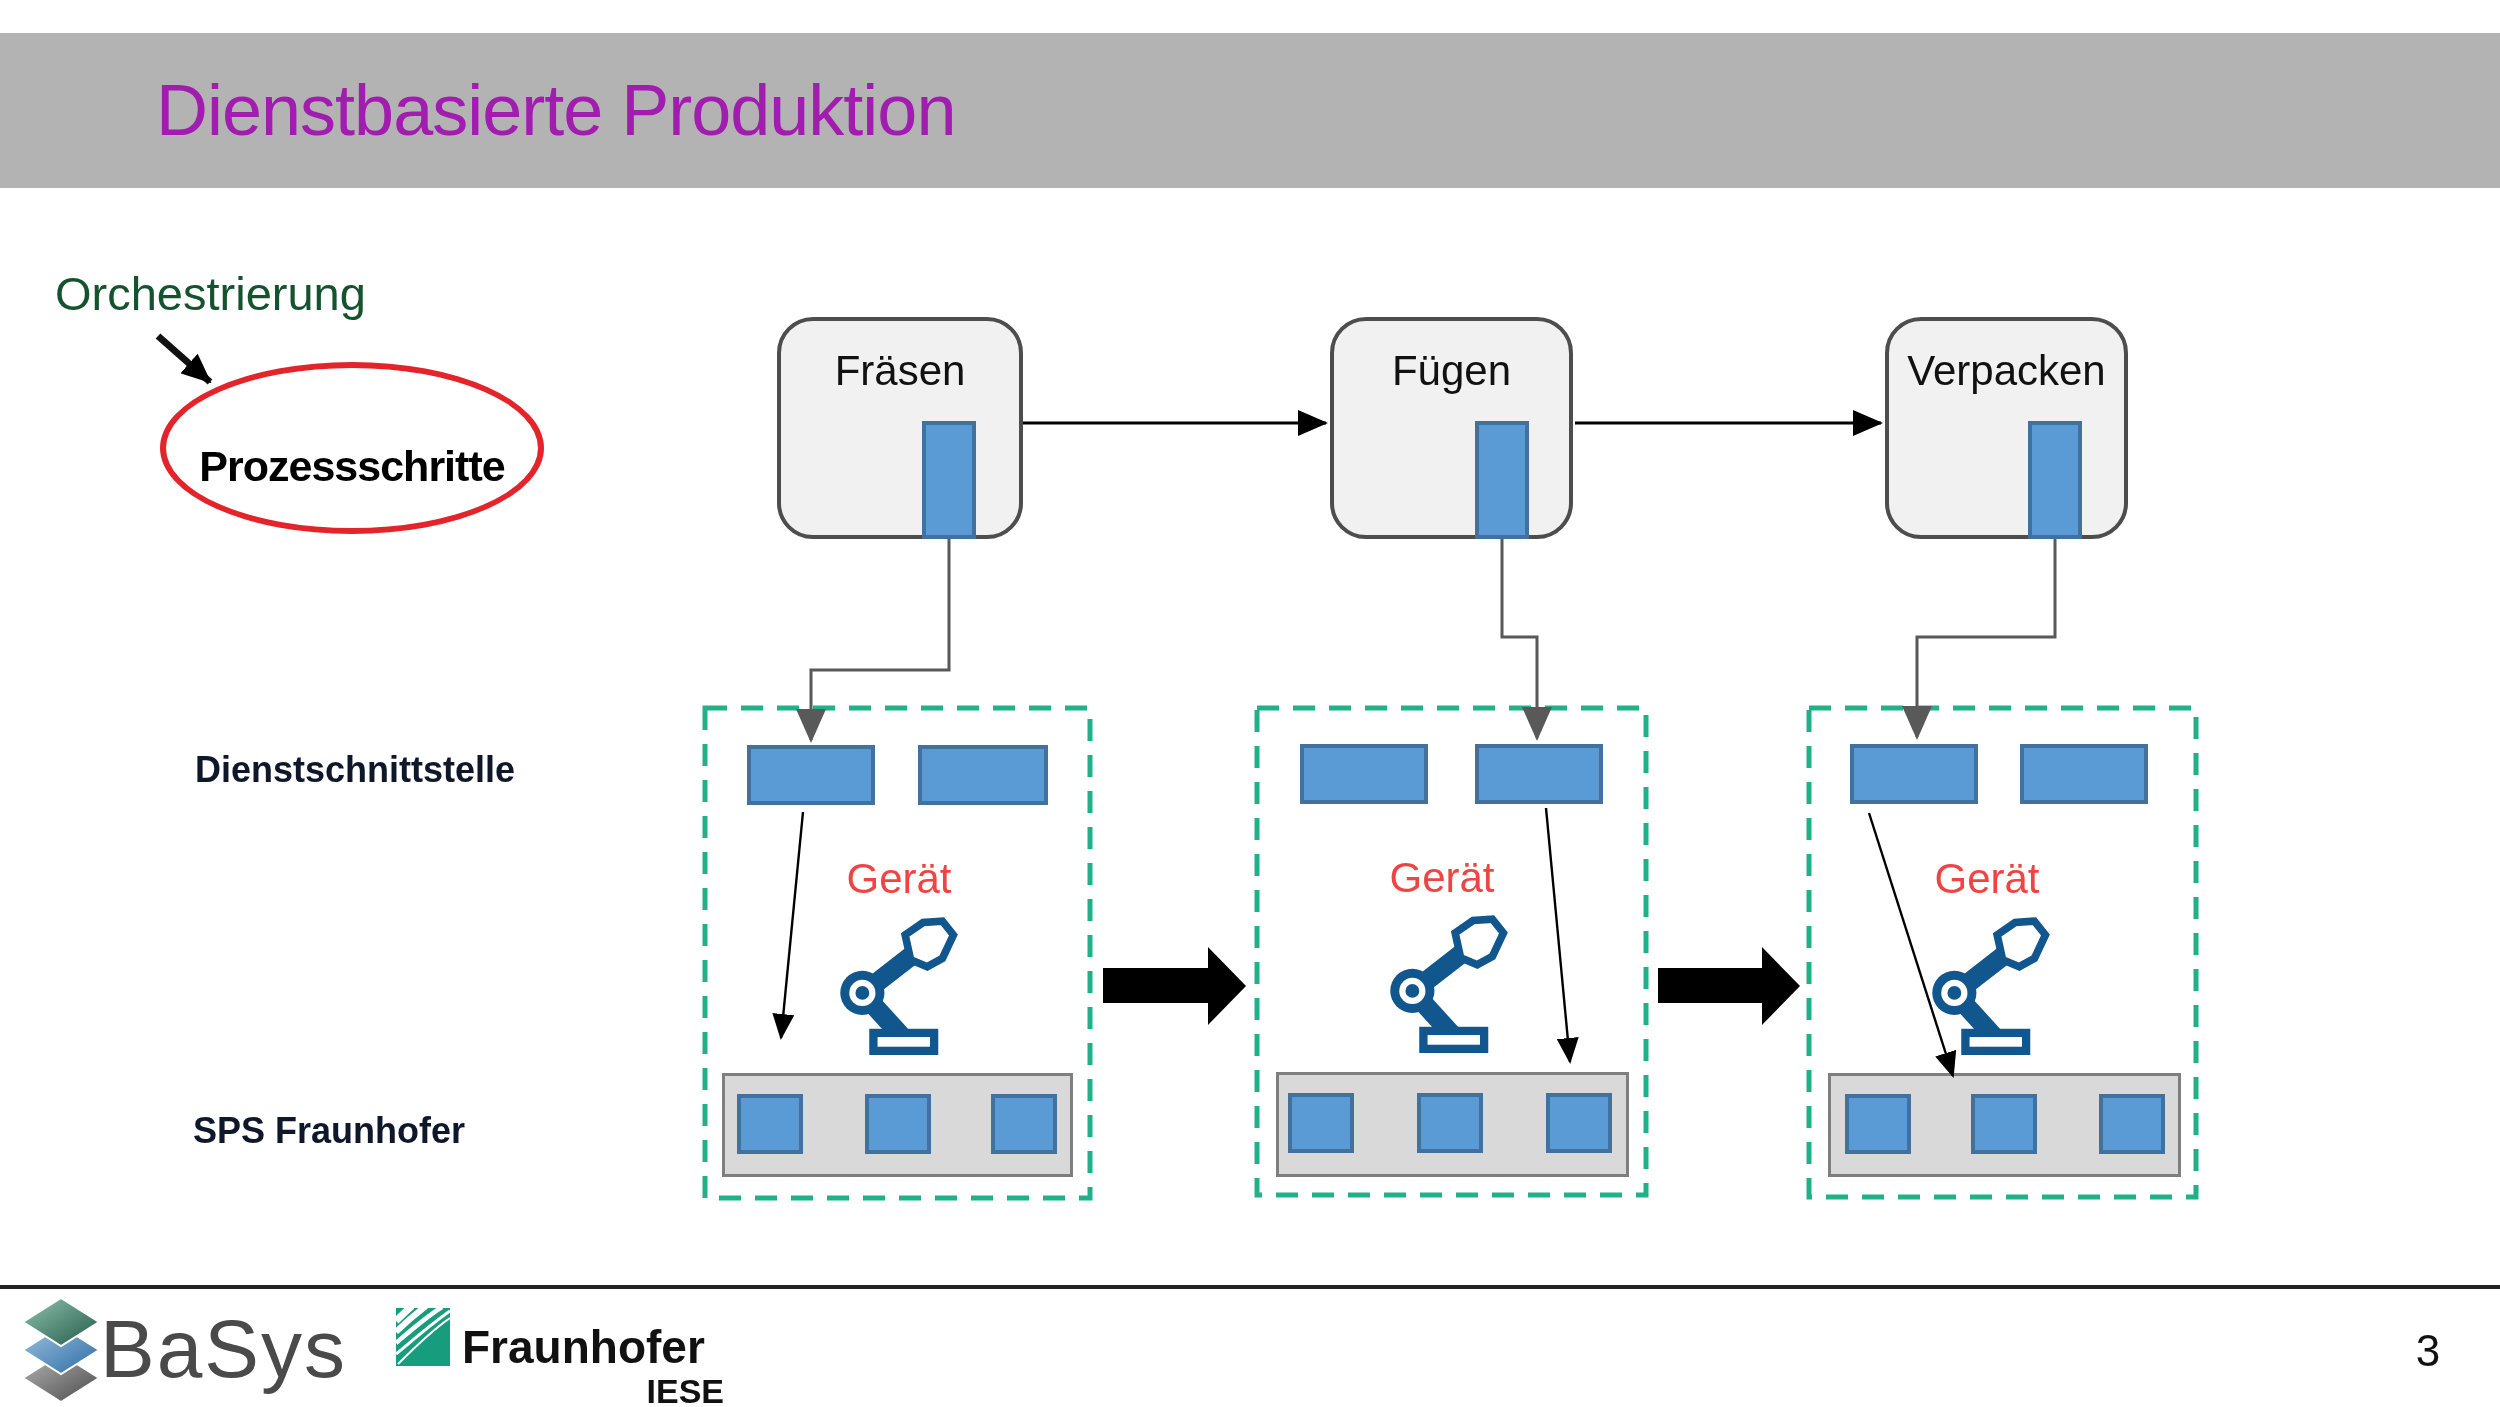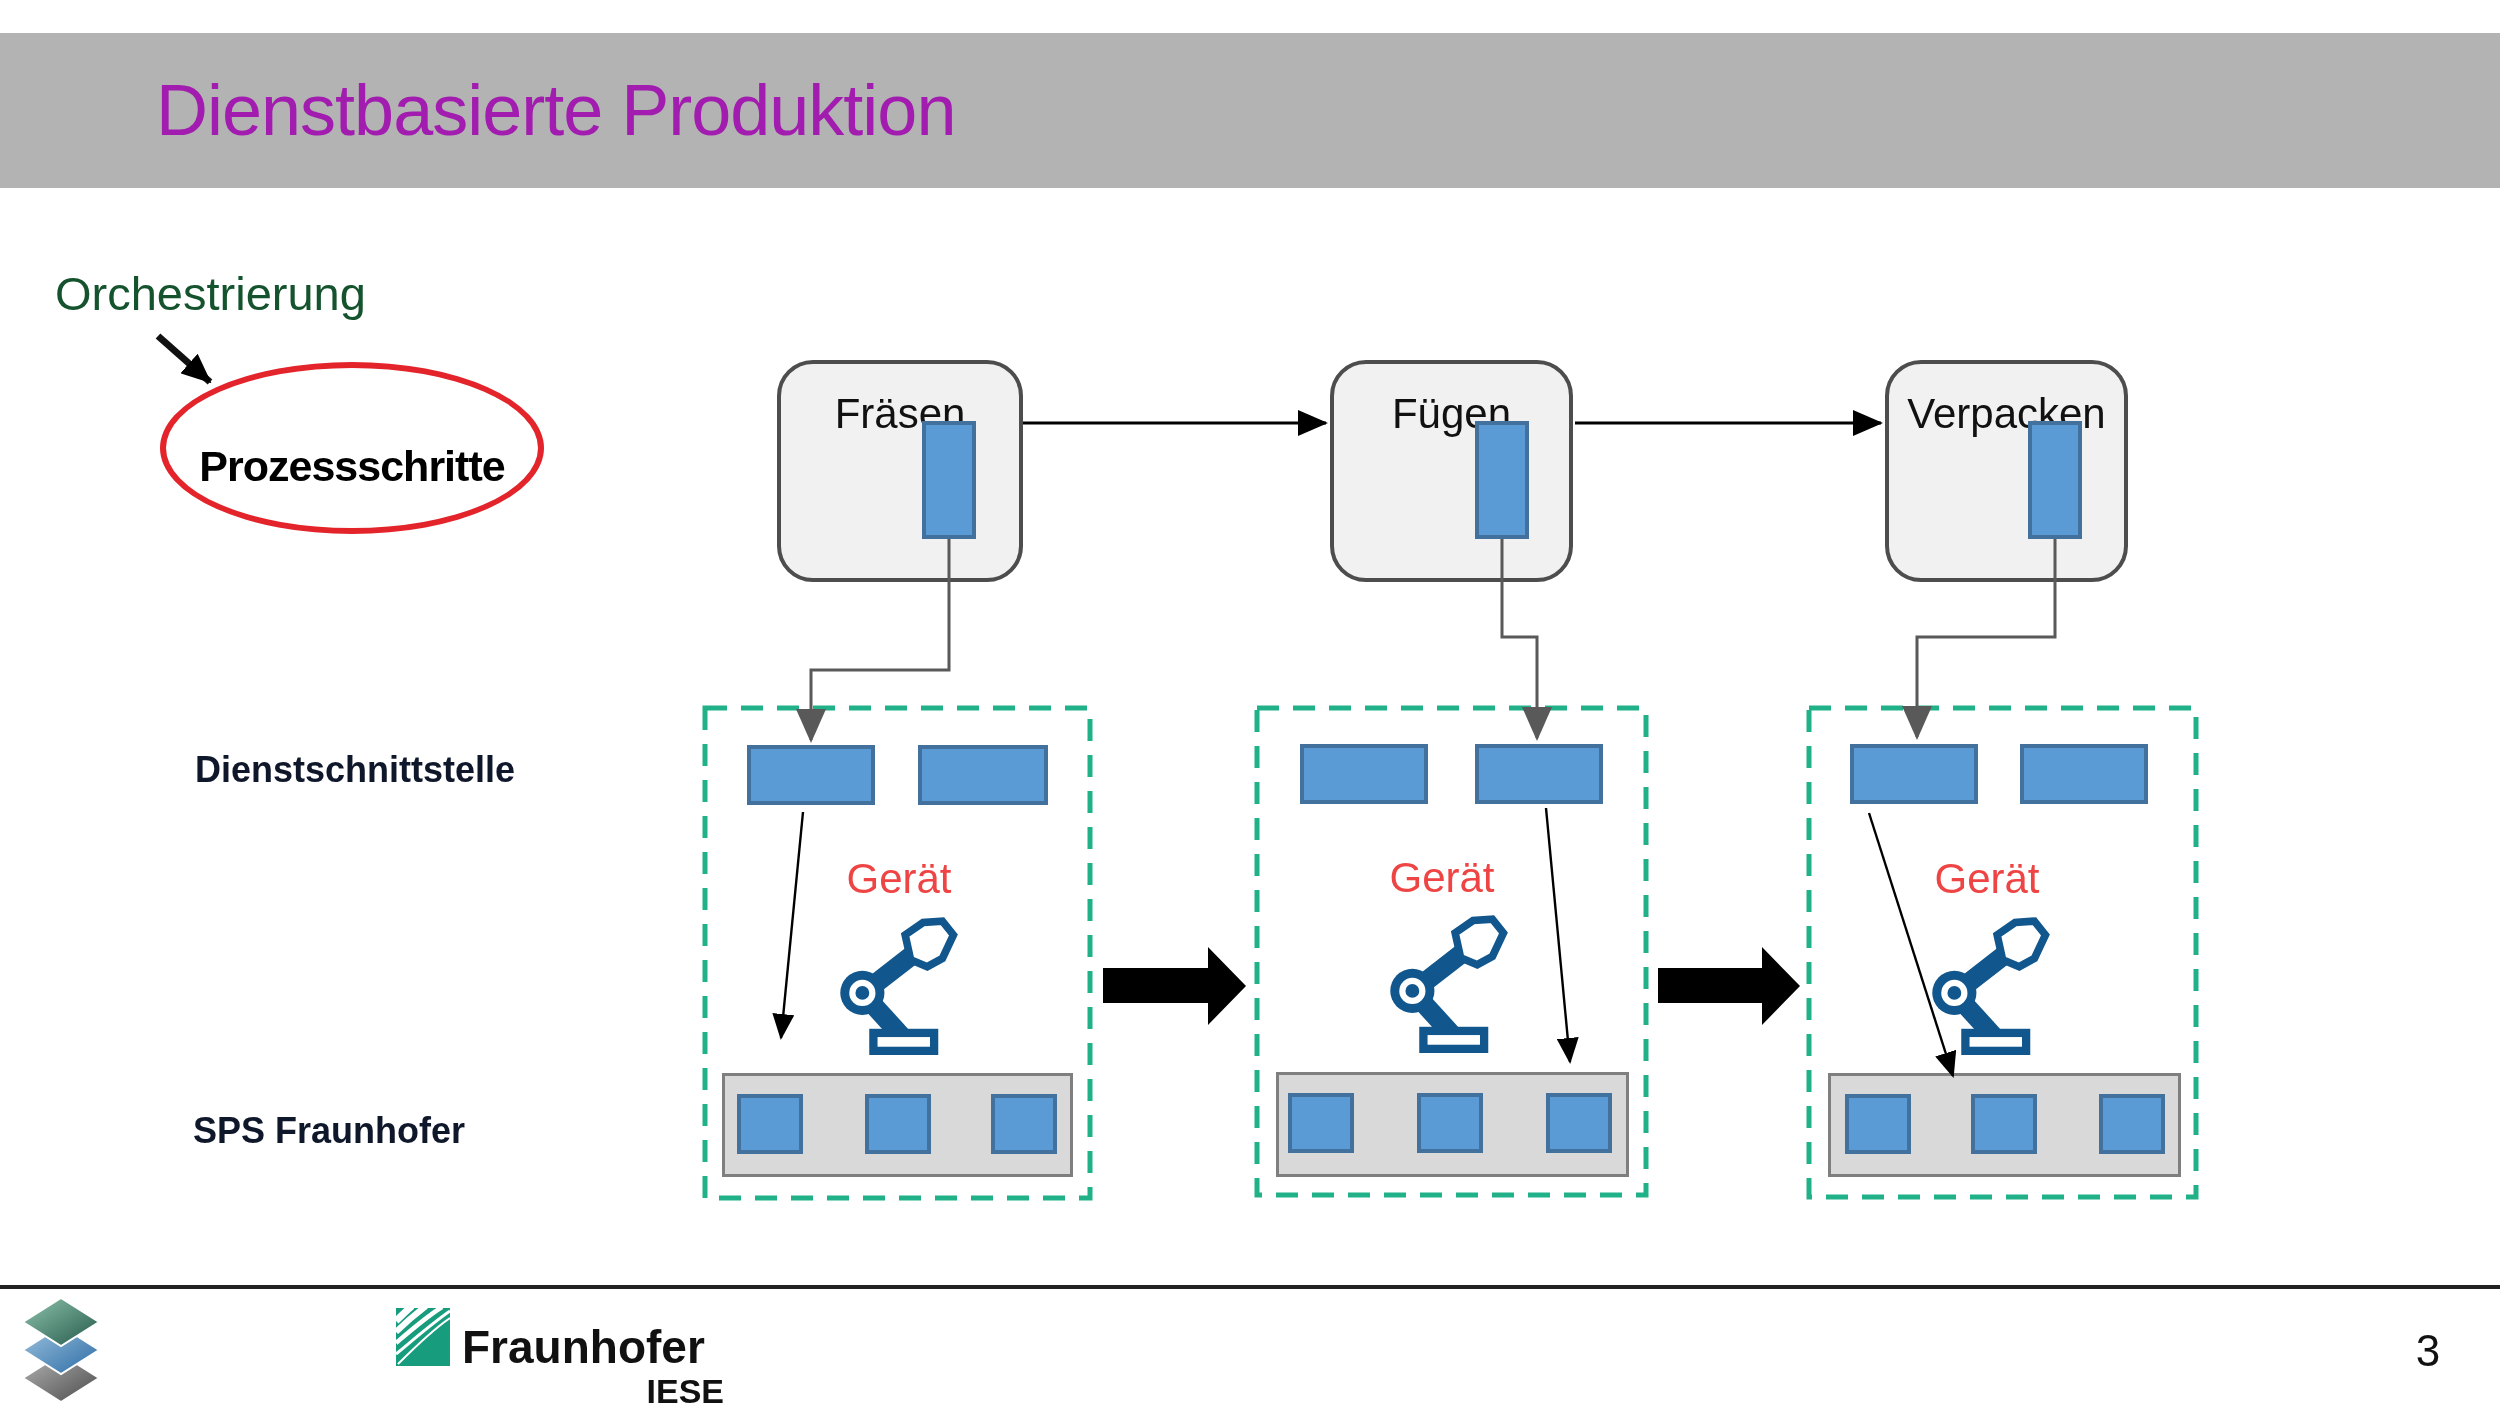--- a/index.html
+++ b/index.html
@@ -12,21 +12,21 @@
   .titlebar{left:0;top:33px;width:2500px;height:155px;background:#b3b3b3;}
   .title-text{left:120px;top:33px;height:126px;line-height:155px;font-size:72px;letter-spacing:-1px;color:#a21caf;white-space:nowrap;margin-left:36px;}
   
   .orch-label{left:55px;top:266px;font-size:47px;color:#14532d;white-space:nowrap;}
   .red-ellipse{left:160px;top:362px;width:384px;height:172px;border:6px solid #e3242b;border-radius:50%;
     display:flex;align-items:center;justify-content:center;box-sizing:border-box;}
   .red-ellipse span{font-size:43px;font-weight:bold;letter-spacing:-1px;white-space:nowrap;margin-top:37px;}
   .side-label{font-weight:bold;font-size:36px;white-space:nowrap;color:#0f172a;}
   
   .pbox{background:#f1f1f2;border:4px solid #4d4d4d;border-radius:36px;box-sizing:border-box;
-    text-align:center;margin-top:43px;}
+    text-align:center;}
   .pbox .plabel{display:block;margin-top:26px;font-size:42px;color:#111;}
   .port{background:#5b9bd5;border:4px solid #41719c;box-sizing:border-box;z-index:2;}
   
   .srect{background:#5b9bd5;border:4px solid #41719c;box-sizing:border-box;}
   
   .strip{background:#d9d9d9;border:3px solid #7f7f7f;box-sizing:border-box;}
   .sq{background:#5b9bd5;border:4px solid #41719c;box-sizing:border-box;}
   .geraet{font-size:42px;color:#ef4444;text-align:center;width:220px;white-space:nowrap;}
   
   .overlay{left:0;top:0;width:2500px;height:1407px;z-index:5;pointer-events:none;}
@@ -158,20 +158,21 @@
       </linearGradient>
       <linearGradient id="gGray" x1="0" y1="0" x2="1" y2="1">
         <stop offset="0" stop-color="#b5b5b5"></stop>
           <stop offset="1" stop-color="#4a4a4a"></stop>
       </linearGradient>
     </defs>
     <polygon points="41,56 79,80 41,104 3,80" fill="url(#gGray)" stroke="#fff" stroke-width="2"></polygon>
     <polygon points="41,28 79,52 41,76 3,52" fill="url(#gBlue)" stroke="#fff" stroke-width="2"></polygon>
     <polygon points="41,0 79,24 41,48 3,24" fill="url(#gGreen)" stroke="#fff" stroke-width="2"></polygon>
   </svg>
+  <div class="abs basys-text">BaSys</div>
 
   <svg class="abs" style="left:396px;top:1308px;" width="54" height="58" viewBox="0 0 54 58">
     <rect x="0" y="0" width="54" height="58" fill="#179c7d"></rect>
     <g stroke="#fff" fill="none">
       <path d="M2,56 C16,42 36,22 54,10" stroke-width="2"></path>
       <path d="M0,46 C16,33 34,17 54,3" stroke-width="3"></path>
       <path d="M0,35 C14,23 30,9 46,-1" stroke-width="4.5"></path>
       <path d="M0,24 C10,14 22,4 30,-2" stroke-width="6"></path>
       <path d="M0,13 C6,7 10,3 16,-2" stroke-width="7"></path>
     </g>

